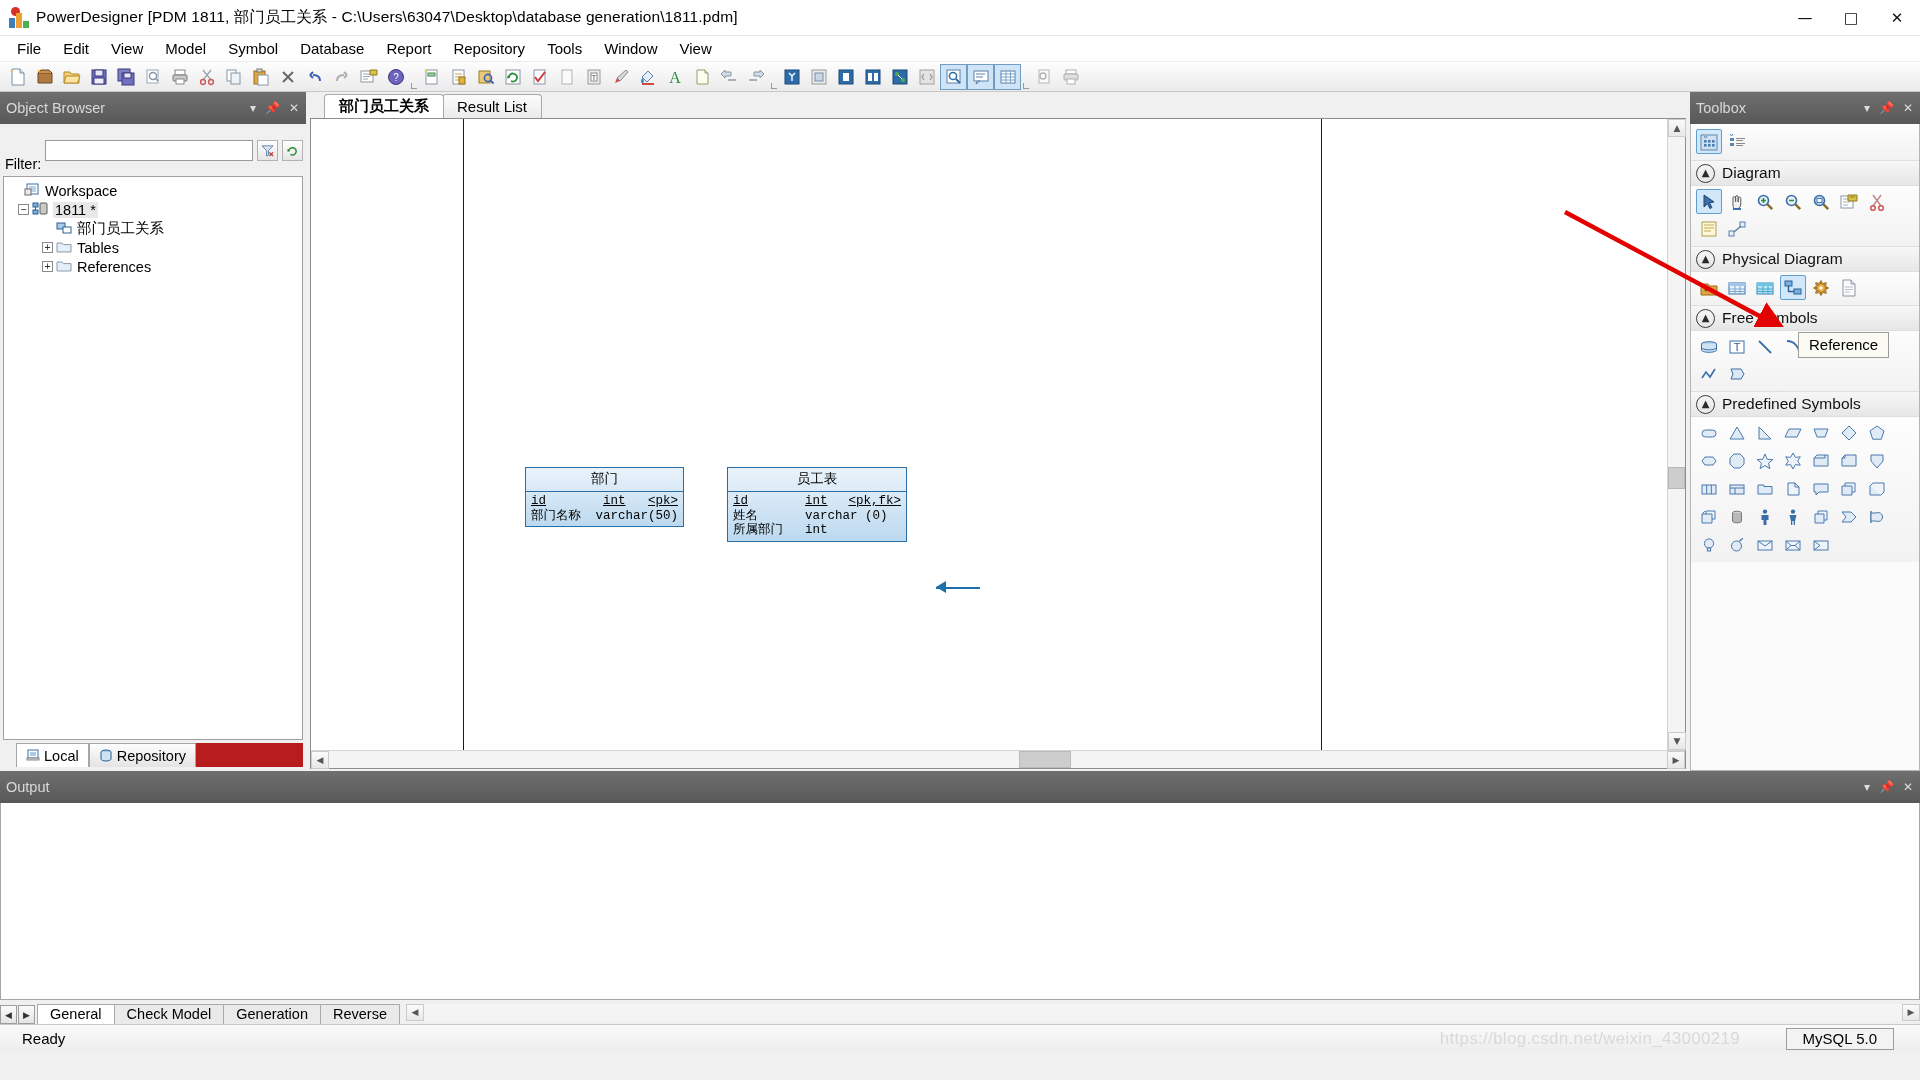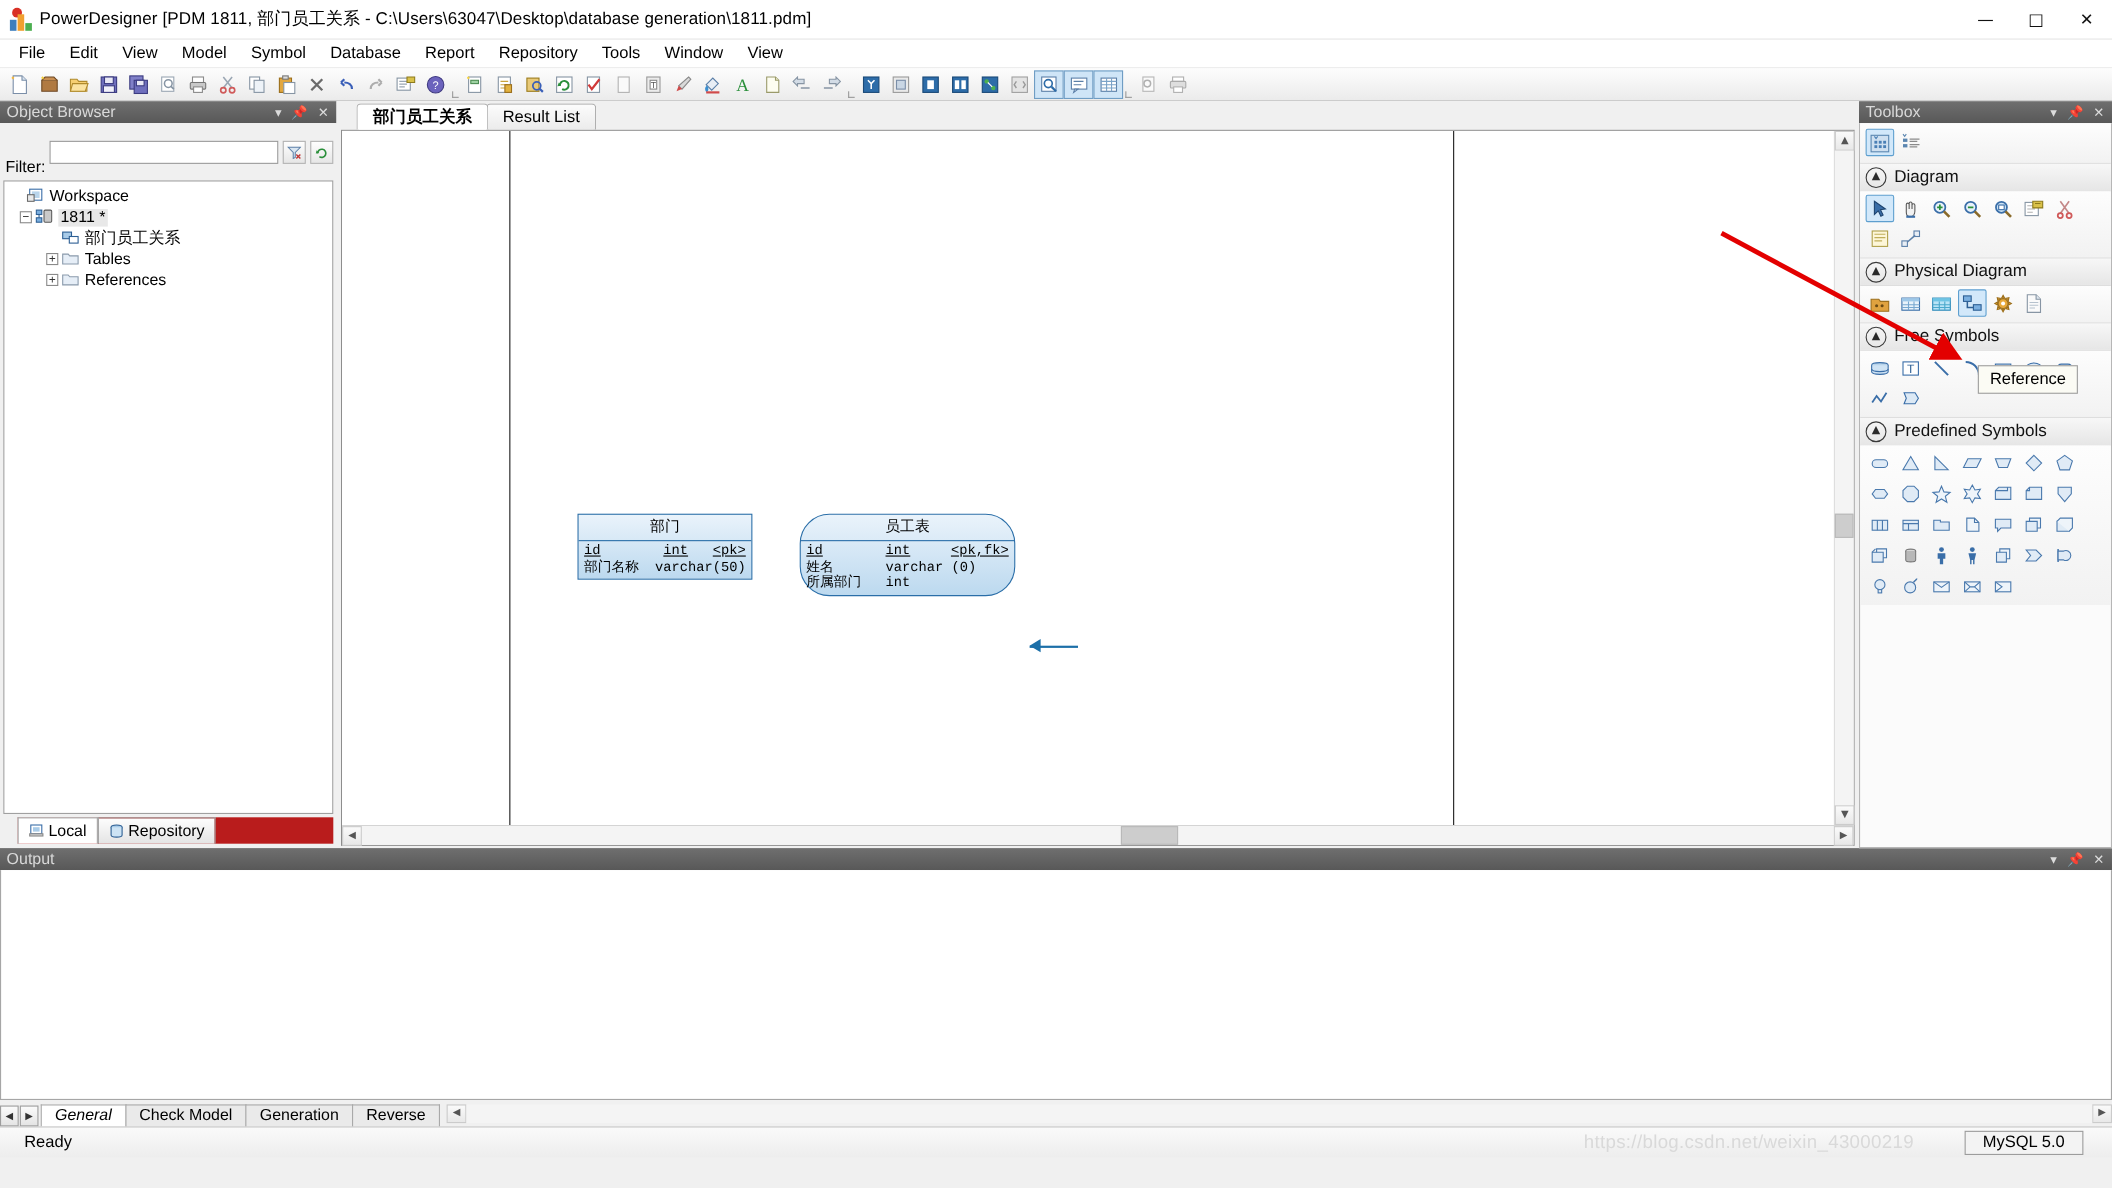--- a/index.html
+++ b/index.html
@@ -38,21 +38,21 @@
   .tb{ width:27px;height:26px;display:flex;align-items:center;justify-content:center;position:relative;}
   .tbsep{ width:9px;height:24px;display:flex;align-items:flex-end;justify-content:center;}
   .tbsep::after{content:"";display:block;width:5px;height:5px;border-left:1px solid #9a9a9a;border-bottom:1px solid #9a9a9a;}
   .tb.active{ border:1px solid #6f9dc4; background:#cfe5f7; }
   .ico{ width:18px;height:18px;display:block;}
 
   
   #main{ display:flex; height:679px; background:#f0f0f0;}
 
   
-  .panel-title{ height:20px; background:linear-gradient(#6f6f6f,#585858); color:#d9d9d9;
+  .panel-title{ height:32px; background:linear-gradient(#6f6f6f,#585858); color:#d9d9d9;
                 display:flex;align-items:center; font-size:14.5px; padding-left:6px;}
   .panel-title .ptools{ margin-left:auto; display:flex; gap:9px; padding-right:7px; color:#dcdcdc; font-size:12px;}
 
   
   #browser{ width:306px; background:#f0f0f0; display:flex; flex-direction:column; flex:none; }
   #browser .inner{ flex:1; margin:0; background:#f0f0f0; display:flex; flex-direction:column;}
   #filter-row{ display:flex; align-items:center; padding:4px 3px 4px 5px; gap:4px; background:#f0f0f0;}
   #filter-row .lbl{ font-size:14.5px;margin-top:28px; }
   #filter-input{ flex:1; height:21px; border:1px solid #9a9a9a; background:#fff; font-size:14px; padding:0 3px;}
   .fbtn{ width:21px;height:21px;border:1px solid #b2b2b2;background:linear-gradient(#fefefe,#e6e6e6);
@@ -571,21 +571,21 @@
                 <span class="c3 u">&lt;pk&gt;</span>
               </div>
               <div class="erow">
                 <span class="c1">部门名称</span>
                 <span class="c2">varchar(50)</span>
                 <span class="c3"></span>
               </div>
             </div>
           </div>
 
-          <div class="entity" style="left:416px;top:348px;width:196px;border-radius:27px;">
+          <div class="entity" style="left:416px;top:348px;width:180px;">
             <div class="ehead">员工表</div>
             <div class="ebody">
               <div class="erow">
                 <span class="c1 u">id</span>
                 <span class="c2 u">int</span>
                 <span class="c3 u">&lt;pk,fk&gt;</span>
               </div>
               <div class="erow">
                 <span class="c1">姓名</span>
                 <span class="c2">varchar (0)</span>
@@ -1049,21 +1049,21 @@
       <span>▾</span>
       <span>📌</span>
       <span>✕</span>
     </span>
   </div>
   <div id="output-body"></div>
   <div id="output-bottom">
     <div id="otabs">
       <div class="navbtn">◀</div>
       <div class="navbtn" style="margin-left:1px;">▶</div>
-      <div class="otab active" style="margin-left:2px;font-style:italic;">General</div>
+      <div class="otab active" style="margin-left:2px;">General</div>
       <div class="otab">Check Model</div>
       <div class="otab">Generation</div>
       <div class="otab">Reverse</div>
     </div>
     <div id="obottomscroll">
       <div class="sbarrow" style="height:17px;">◀</div>
       <div class="sbtrack" style="height:17px;"></div>
       <div class="sbarrow" style="height:17px;">▶</div>
     </div>
   </div>

